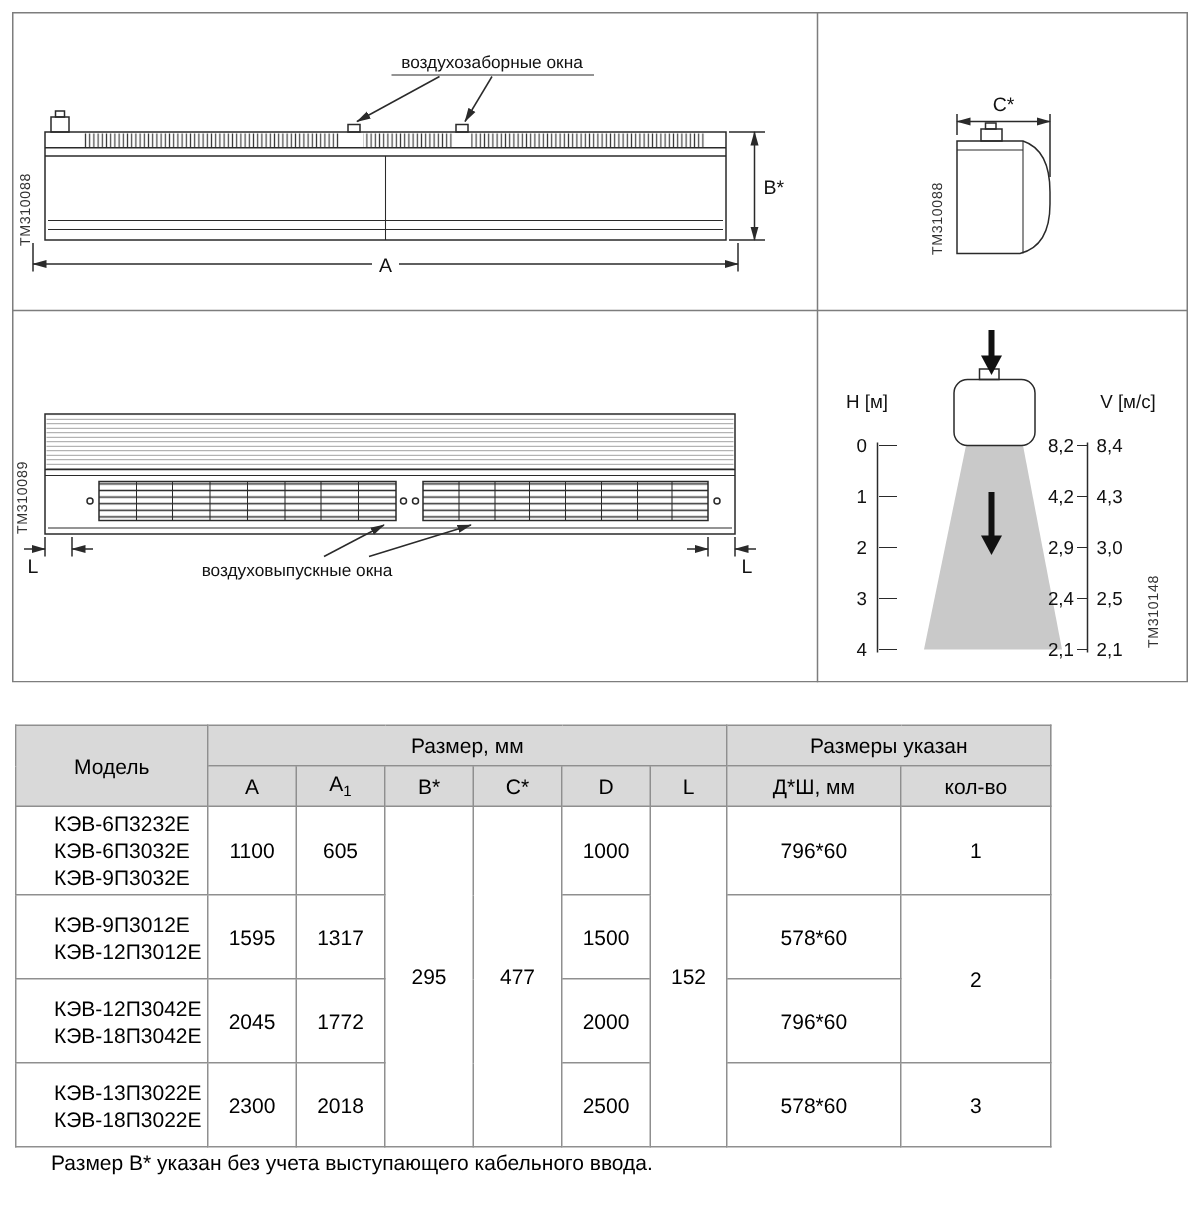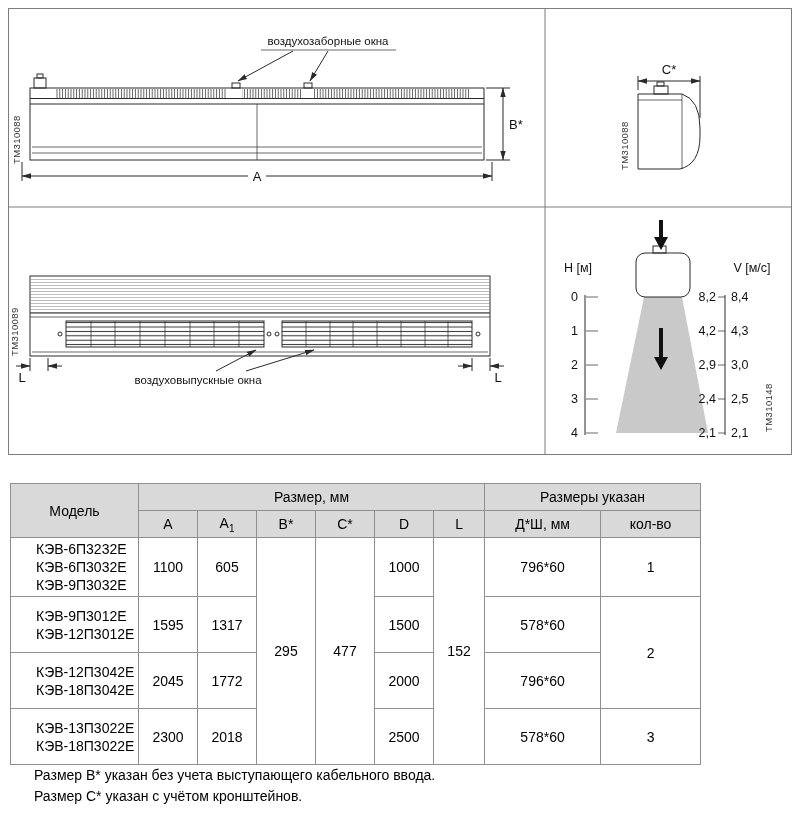--- a/index.html
+++ b/index.html
@@ -278,16 +278,15 @@
         <td>2018</td>
         <td>2500</td>
         <td>578*60</td>
         <td>3</td>
       </tr>
     </tbody>
   </table>
 
   <div class="footnotes">
     <div>Размер B* указан без учета выступающего кабельного ввода.</div>
-    <div>Размер C* указан с учётом кронштейнов.</div>
   </div>
 
 </div>
 
 </body></html>

